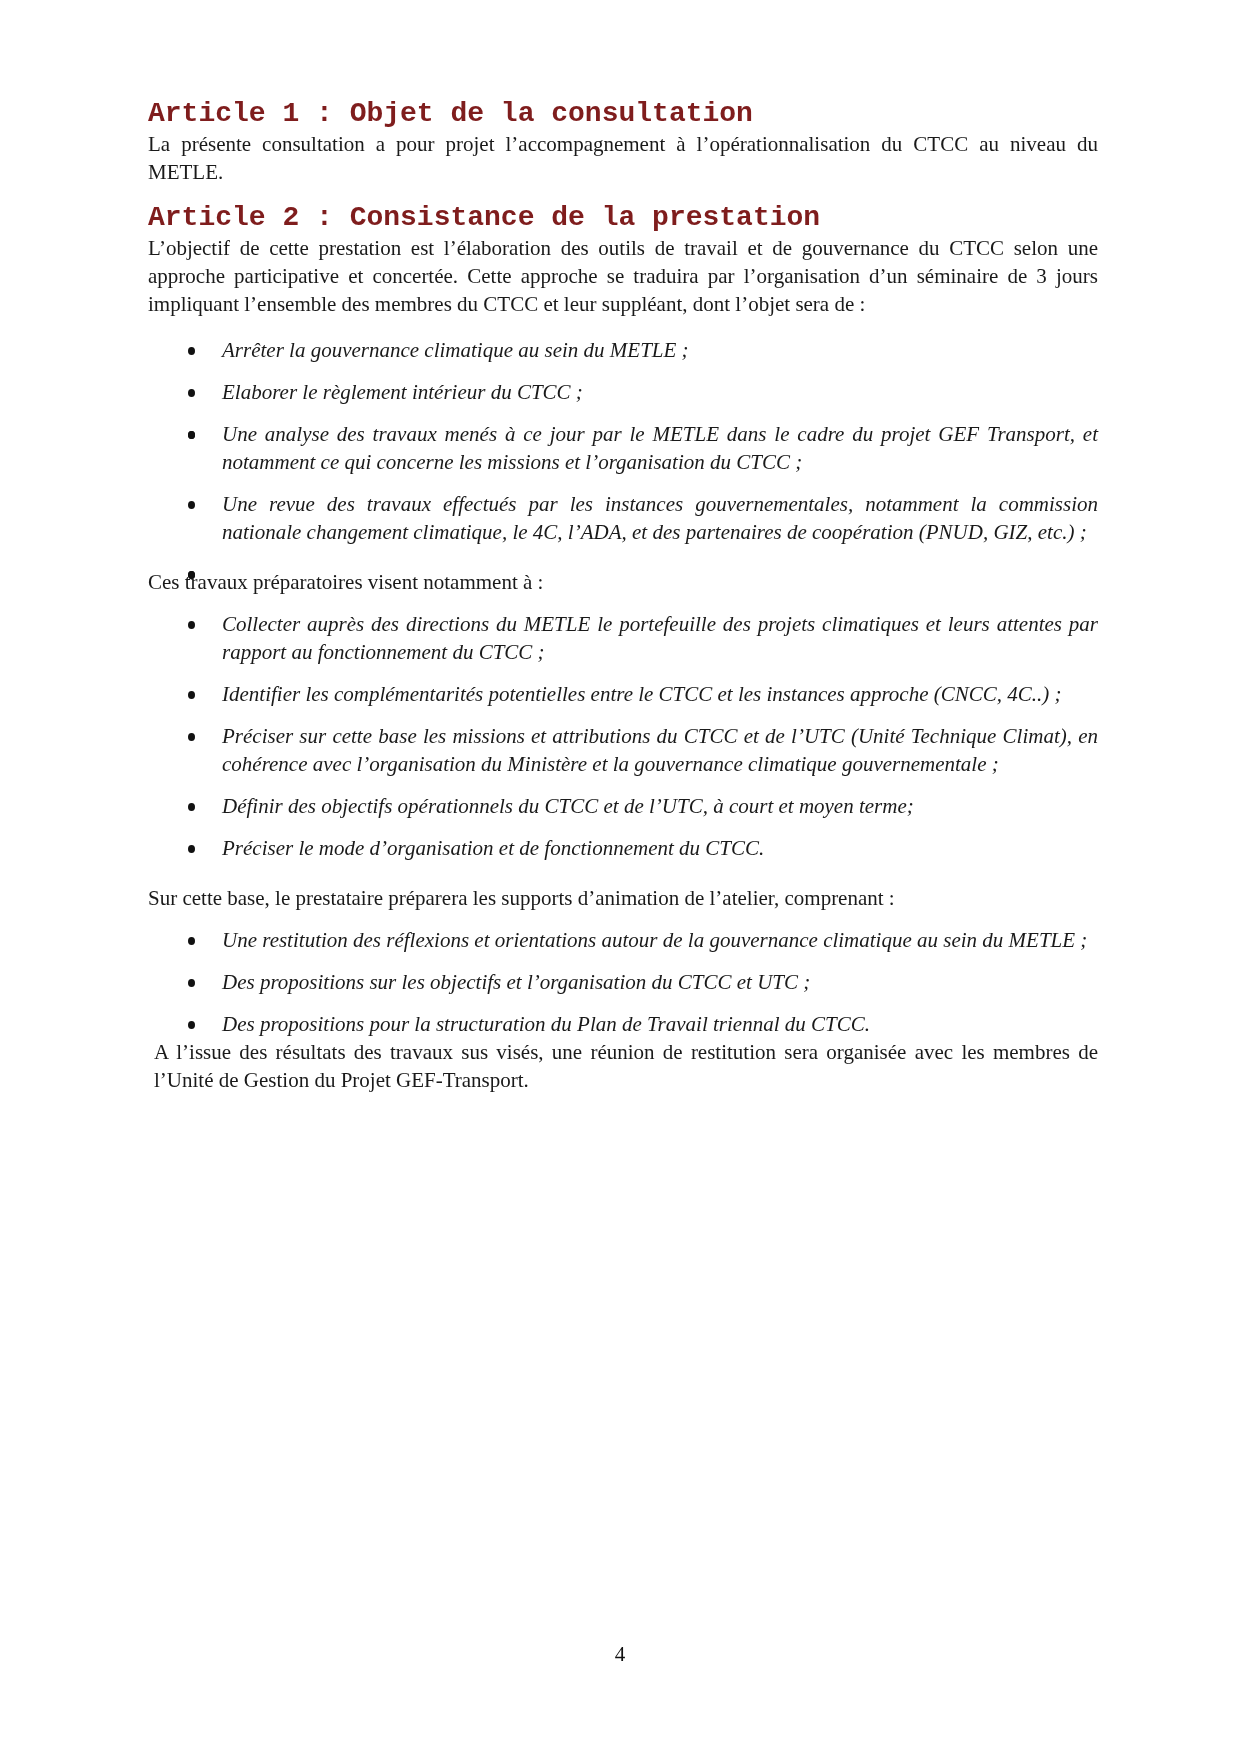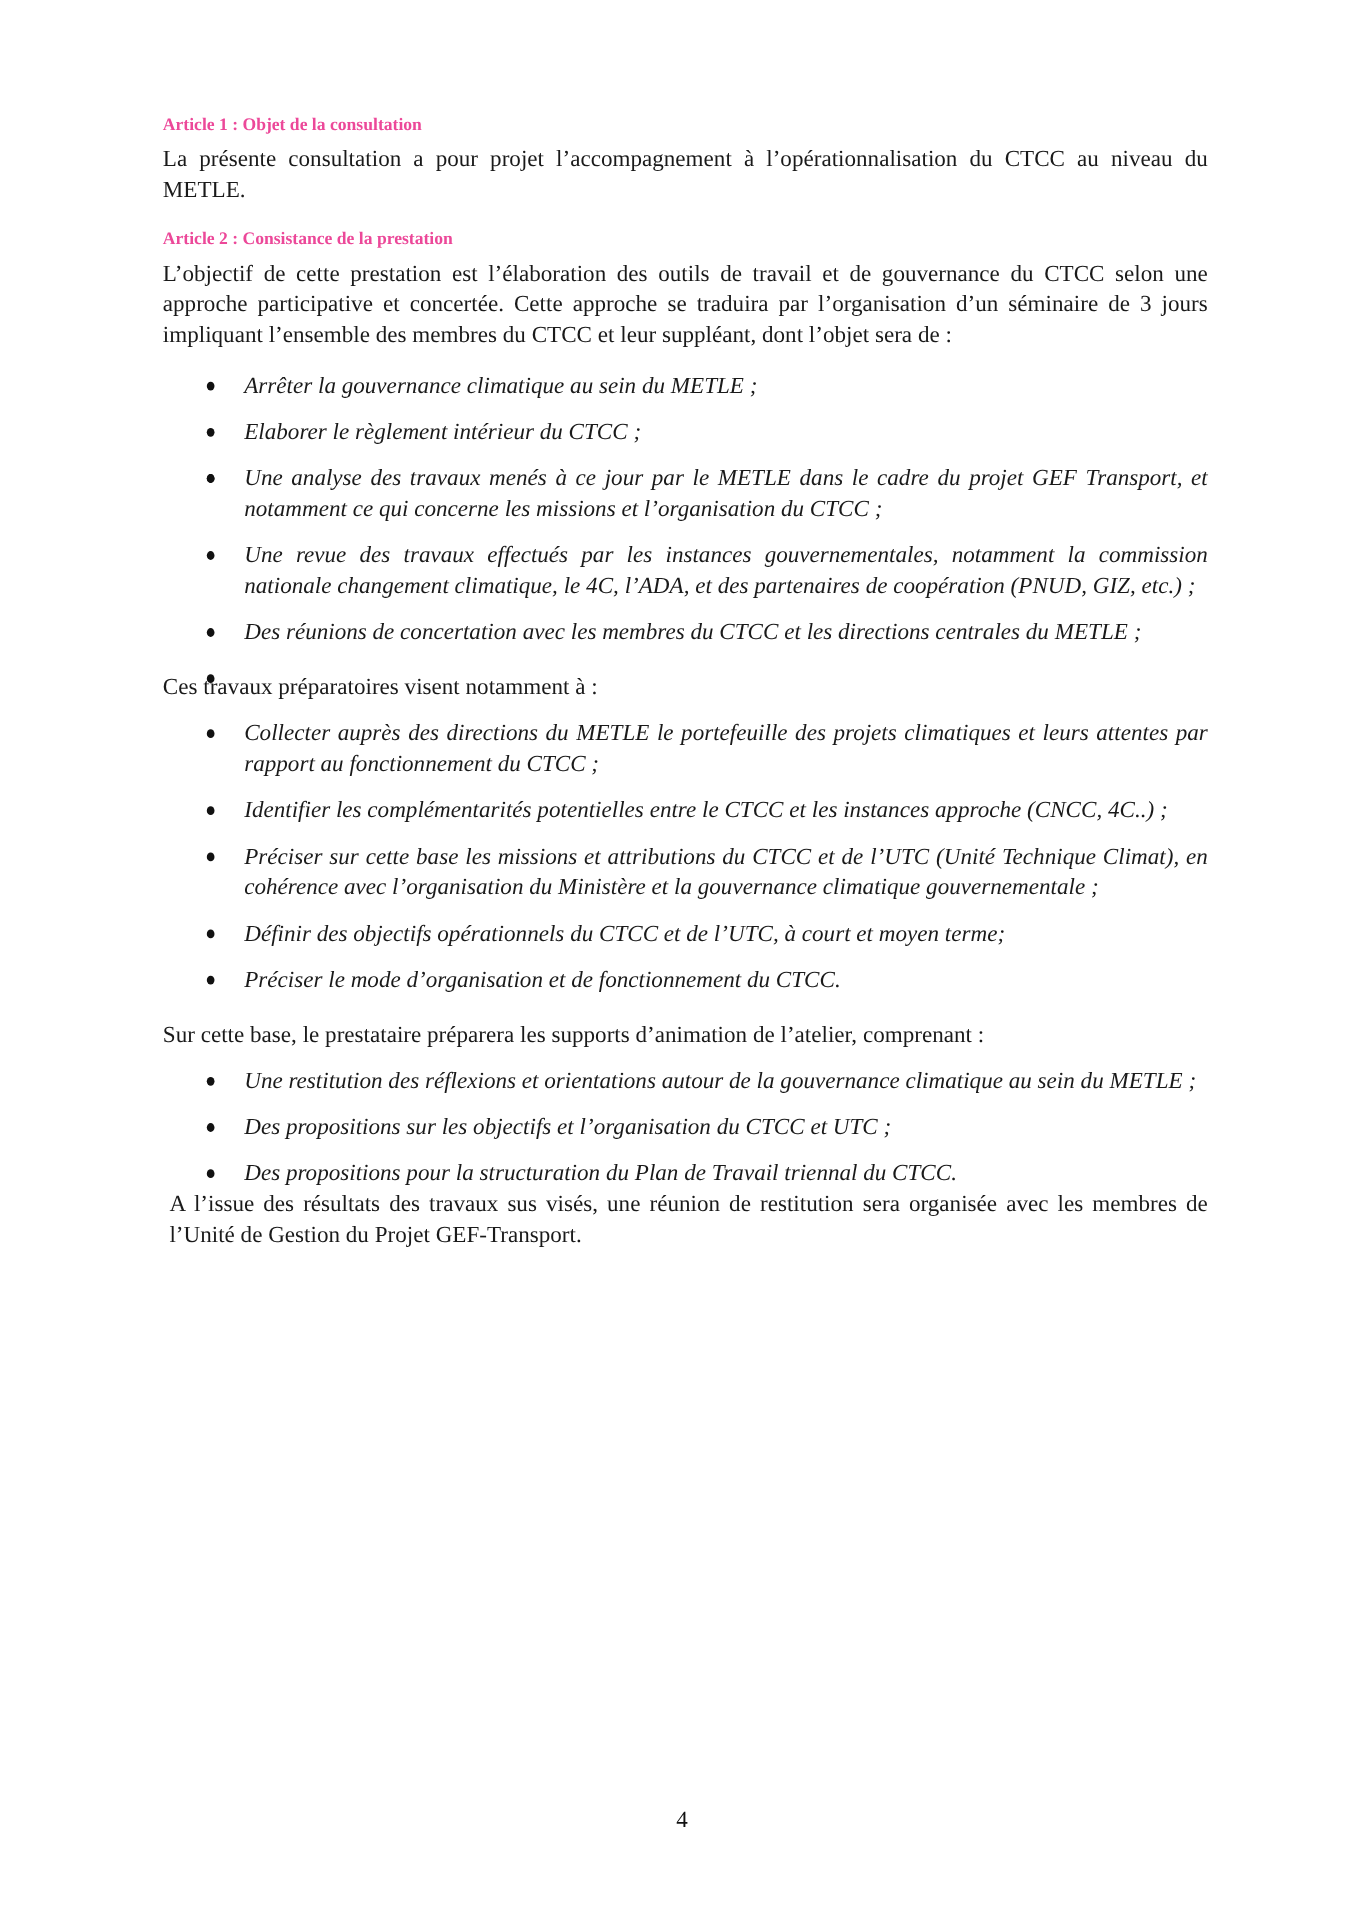--- a/index.html
+++ b/index.html
@@ -3,22 +3,22 @@
   <meta charset="utf-8">
   <style>
     html, body { margin: 0; padding: 0; background: #ffffff; }
     body { width: 1240px; height: 1754px; position: relative; overflow: hidden; }
     .page {
       position: absolute; left: 148px; top: 100px; width: 950px;
       font-family: "Liberation Serif", "DejaVu Serif", serif;
       color: #1a1a1a; font-size: 21px; line-height: 28px;
     }
     .heading {
-      font-family: Liberation Serif, serif;
-      font-weight: bold; color: #ec4899; font-size: 16px; line-height: 28px;
+      font-family: Liberation Mono, monospace;
+      font-weight: bold; color: #7f1d1d; font-size: 28px; line-height: 28px;
       margin: 0;
     }
     .heading.h1 { margin-top: 0; }
     .heading.h2 { margin-top: 18px; }
     p { margin: 0; text-align: justify; }
     .p-after-h { margin-top: 2px; }
     .para { margin-top: 22px; }
     ul { list-style: none; margin: 14px 0 0 0; padding: 0; font-style: italic; }
     li {
       position: relative; padding-left: 74px; margin-top: 14px; text-align: justify;
@@ -46,21 +46,21 @@
 
   <ul style="margin-top:18px;">
     <li><span class="bullet"></span><span>Arrêter la gouvernance climatique au sein du METLE ;</span></li>
     <li><span class="bullet"></span><span>Elaborer le règlement intérieur du CTCC ;</span></li>
     <li><span class="bullet"></span></li>
   </ul>
 
   <ul>
     <li><span class="bullet"></span><span>Une analyse des travaux menés à ce jour par le METLE dans le cadre du projet GEF Transport, et notamment ce qui concerne les missions et l’organisation du CTCC ;</span></li>
     <li><span class="bullet"></span><span>Une revue des travaux effectués par les instances gouvernementales, notamment la commission nationale changement climatique, le 4C, l’ADA, et des partenaires de coopération (PNUD, GIZ, etc.) ;</span></li>
-    <li><span class="bullet"></span><span>Des réunions de concertation avec les membres du CTCC et les directions centrales du METLE ;</span></li>
+    <li><span class="bullet"></span></li>
     <li><span class="bullet"></span></li>
   </ul>
 
   <p class="para">Ces travaux préparatoires visent notamment à :</p>
   <ul>
     <li><span class="bullet"></span><span>Collecter auprès des directions du METLE le portefeuille des projets climatiques et leurs attentes par rapport au fonctionnement du CTCC ;</span></li>
     <li><span class="bullet"></span><span>Identifier les complémentarités potentielles entre le CTCC et les instances approche (CNCC, 4C..) ;</span></li>
     <li><span class="bullet"></span><span>Préciser sur cette base les missions et attributions du CTCC et de l’UTC (Unité Technique Climat), en cohérence avec l’organisation du Ministère et la gouvernance climatique gouvernementale ;</span></li>
     <li><span class="bullet"></span><span>Définir des objectifs opérationnels du CTCC et de l’UTC, à court et moyen terme;</span></li>
     <li><span class="bullet"></span><span>Préciser le mode d’organisation et de fonctionnement du CTCC.</span></li>

